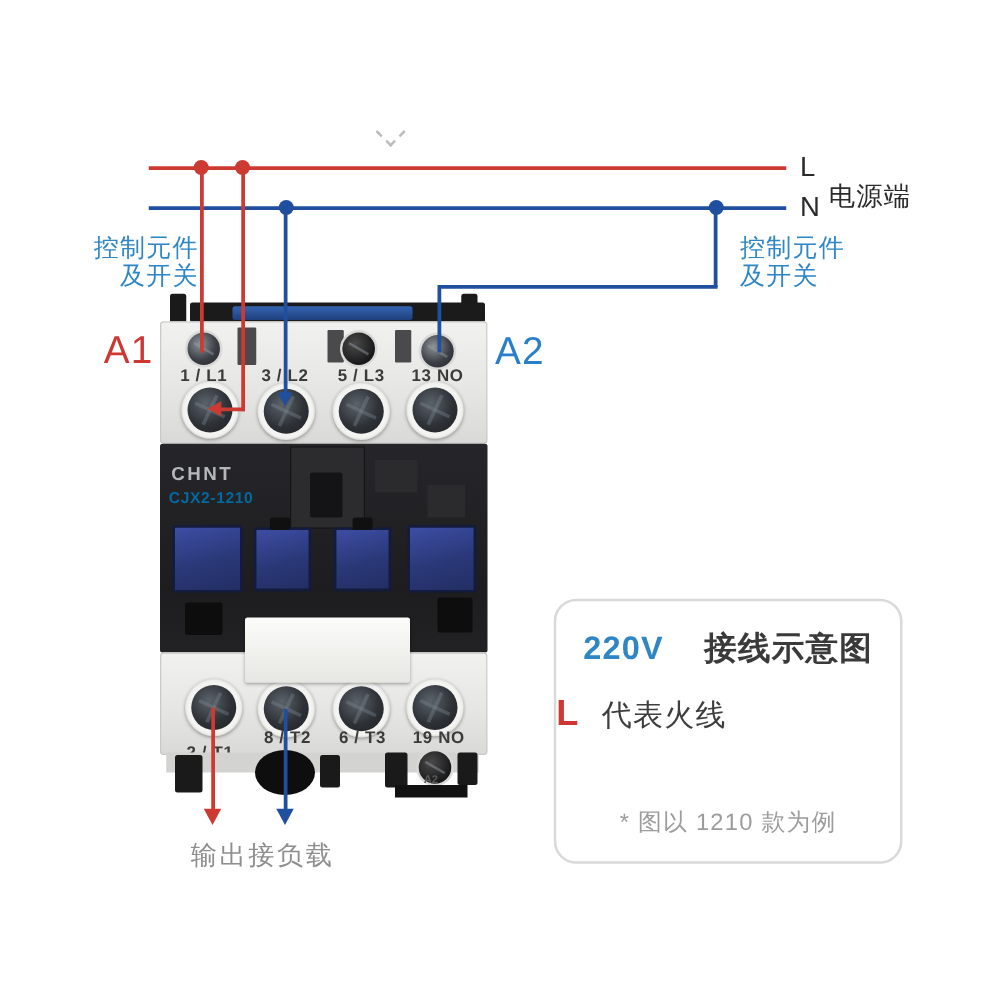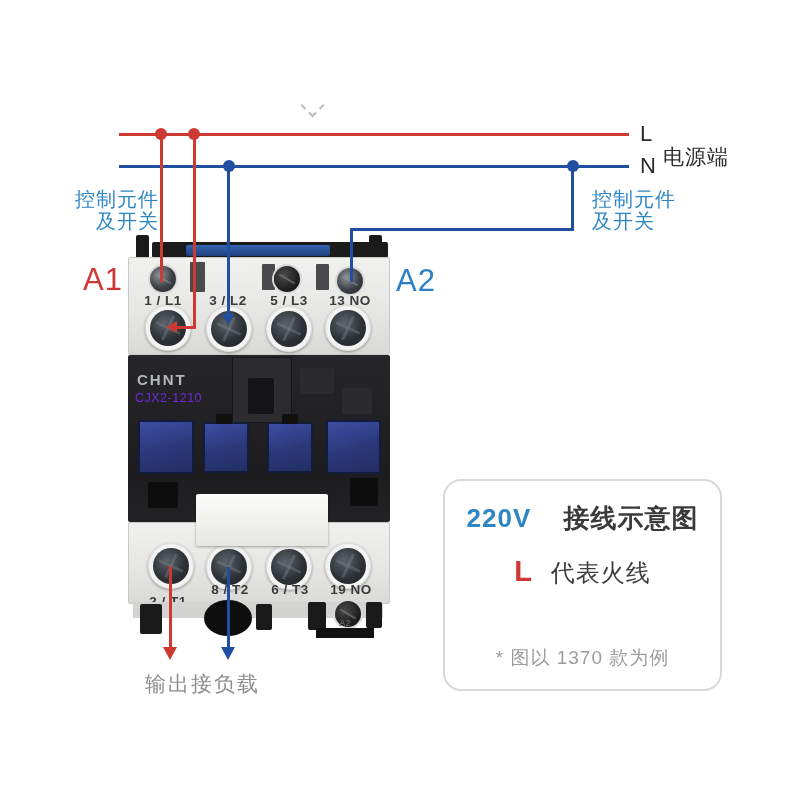--- a/index.html
+++ b/index.html
@@ -61,28 +61,28 @@
   .screw-sm.dark{background:radial-gradient(circle at 38% 35%, #4a4a4a 0%, #19191b 70%);}
   .screw-sm::before{
     content:"";position:absolute;left:50%;top:50%;width:18px;height:2px;
     background:rgba(150,158,166,0.45);transform:translate(-50%,-50%) rotate(30deg);
   }
   .btn-blue{
     background:linear-gradient(165deg,#3d4da3 0%,#2a3878 55%,#222e63 100%);
     border:2px solid #131b3e;border-radius:2px;box-sizing:border-box;
   }
   .brand{font-size:15px;font-weight:bold;color:#b4b7bb;letter-spacing:2px;}
-  .model{font-size:12.5px;font-weight:normal;color:#6d28d9;letter-spacing:0.5px;}
+  .model{font-size:12.5px;font-weight:bold;color:#0369a1;letter-spacing:0.5px;}
   
   .legend{
     width:279px;height:212px;border:2px solid #d9d9d9;border-radius:18px;background:#fff;
     box-sizing:border-box;
   }
   .legend-title{width:100%;text-align:center;font-size:26px;font-weight:600;color:#3a3a3a;letter-spacing:1px;}
-  .legend-row{width:100%;text-align:center;color:#3e3e3e;font-size:24px;letter-spacing:1px;}
+  .legend-row{width:100%;text-align:left;color:#3e3e3e;font-size:24px;letter-spacing:1px;}
   .legend-key{font-size:29px;font-weight:bold;margin-right:10px;}
   .legend-foot{width:100%;text-align:center;font-size:19px;color:#9c9c9c;letter-spacing:1px;}
 </style>
 </head>
 <body>
 
 <div id="stage">
 
   <div class="abs callout-notch" style="left:304px;top:97px;"></div>
 
@@ -197,27 +197,27 @@
 
   <div class="abs wire-blue" style="left:571px;top:166px;width:3px;height:64px;z-index:6;"></div>
   <div class="abs wire-blue" style="left:351px;top:228px;width:223px;height:3px;z-index:6;"></div>
   <div class="abs wire-blue" style="left:350px;top:228px;width:3px;height:54px;z-index:6;"></div>
 
   <div class="abs wire-red" style="left:169px;top:566px;width:3px;height:82px;z-index:6;"></div>
   <div class="abs arrow" style="left:163px;top:647px;border-left:7px solid transparent;border-right:7px solid transparent;border-top:13px solid #cd3a32;z-index:6;"></div>
   <div class="abs wire-blue" style="left:227px;top:567px;width:3px;height:81px;z-index:6;"></div>
   <div class="abs arrow" style="left:221px;top:647px;border-left:7px solid transparent;border-right:7px solid transparent;border-top:13px solid #1f4f9e;z-index:6;"></div>
 
-  <div class="abs" style="left:145px;top:670px;width:130px;font-size:21px;color:#8e8e8e;letter-spacing:2px;">输出接负载</div>
+  <div class="abs" style="left:145px;top:670px;width:130px;text-align:center;font-size:21px;color:#8e8e8e;letter-spacing:2px;">输出接负载</div>
 
   <div class="abs legend" style="left:443px;top:479px;">
     <div class="abs legend-title" style="top:20px;left:0;">
       <span class="cyan">220V</span>
       <span style="margin-left:24px;">接线示意图</span>
     </div>
     <div class="abs legend-row" style="top:74px;left:0;">
       <span class="legend-key" style="color:#cf3732;">L</span>
       <span>代表火线</span>
     </div>
-    <div class="abs legend-foot" style="top:164px;left:0;">* 图以 1370 款为例</div>
+    <div class="abs legend-foot" style="top:164px;left:0;">* 图以 1210 款为例</div>
   </div>
 
 </div>
 
 </body></html>

